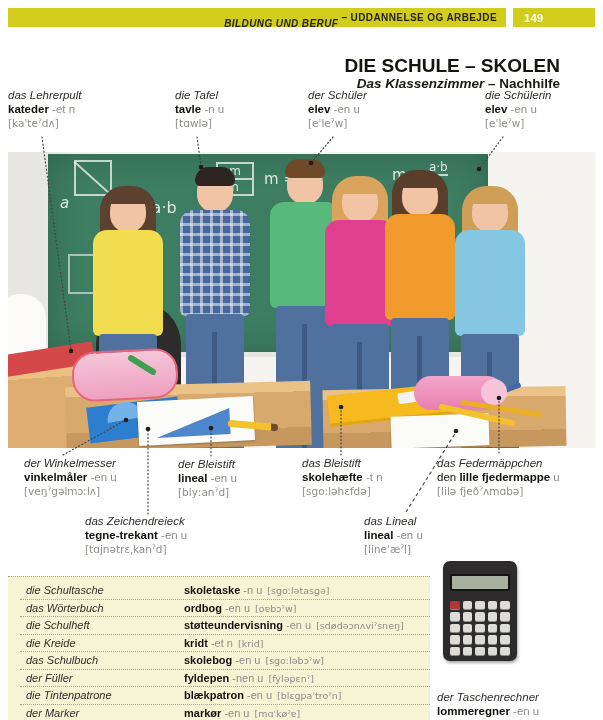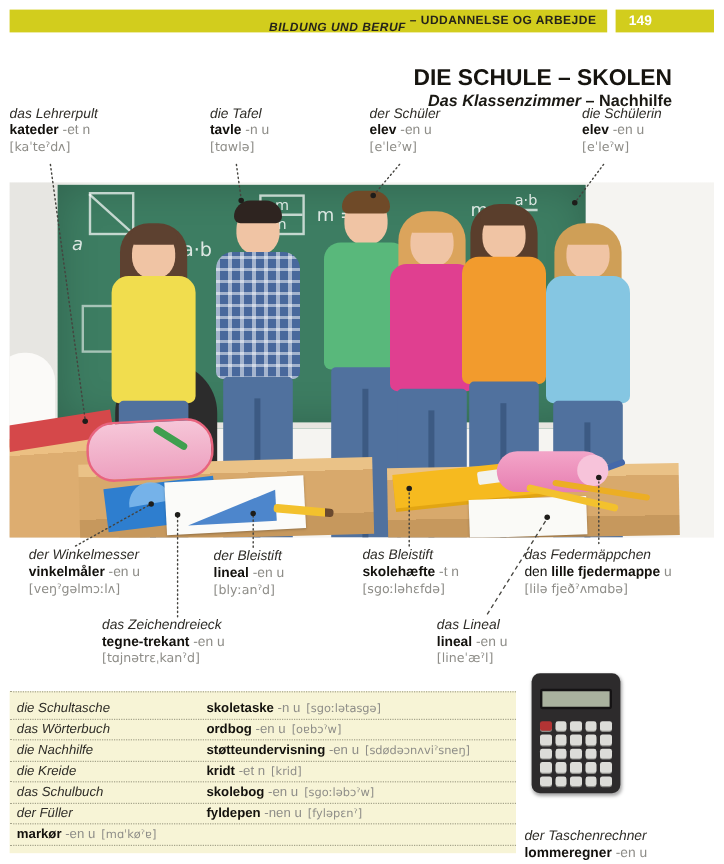--- a/index.html
+++ b/index.html
@@ -101,21 +101,21 @@
   .pink-cyl{left:406px;top:224px;width:90px;height:34px;border-radius:17px;background:linear-gradient(180deg,#f3a5c8,#e77fb2);}
   .pink-cyl::after{content:"";position:absolute;right:-3px;top:3px;width:26px;height:26px;border-radius:50%;background:#f7c3da;}
   .pencil-r1{left:430px;top:260px;width:78px;height:6px;background:#f3c12d;border-radius:3px;transform:rotate(13deg);}
   .pencil-r2{left:452px;top:254px;width:82px;height:5px;background:#ecae24;border-radius:3px;transform:rotate(9deg);}
   .eraser{left:390px;top:240px;width:20px;height:11px;background:#f2f2ee;border-radius:2px;transform:rotate(-8deg);}
   .compass{left:468px;top:238px;width:46px;height:5px;background:#4468aa;border-radius:2px;transform:rotate(-20deg);}
 
   
   .vocab-table{position:absolute;left:8px;top:576px;width:422px;box-sizing:border-box;background:var(--table-bg,#f7f4d6);
     padding:5px 0 6px 0;border-top:1px dotted #a5a38a;z-index:20;}
-  .trow{display:flex;align-items:flex-end;padding:2px 6px 2.5px 6px;border-bottom:1px dotted #a5a38a;}
+  .trow{display:flex;align-items:flex-end;padding:2px 6px 2.5px 6px;border-bottom:1px dotted #a5a38a;margin-left:12px;}
   .tg{width:158px;flex:none;font-style:italic;font-size:11px;color:#2e2c27;}
   .td-wrap{font-size:11px;color:#8e8d88;white-space:nowrap;}
   .td-wrap b{color:#13110d;}
   .tsuf{font-weight:normal;color:#8e8d88;}
   .tipa{font-family:"DejaVu Sans",sans-serif;font-size:9.5px;color:#8e8d88;margin-left:5px;}
 
   
   .calc{position:absolute;left:443px;top:561px;width:74px;height:100px;border-radius:7px;background:var(--calc-body,#2d2b2c);
     box-shadow:1px 2px 3px rgba(0,0,0,.35);z-index:20;}
   .calc-display{position:absolute;left:7px;top:13px;width:60px;height:17px;background:var(--calc-display,#a9b19e);
@@ -306,36 +306,41 @@
   <div class="vocab-table" id="vocab-table">
       <div class="trow">
         <span class="tg">die Schultasche</span>
         <span class="td-wrap"><b>skoletaske</b><span class="tsuf"> -n u</span><span class="tipa">[sgoːlətasgə]</span></span>
       </div>
       <div class="trow">
         <span class="tg">das Wörterbuch</span>
         <span class="td-wrap"><b>ordbog</b><span class="tsuf"> -en u</span><span class="tipa">[oɐbɔˀw]</span></span>
       </div>
       <div class="trow">
-        <span class="tg">die Nachhilfe</span>
+        <span class="tg">die Schulheft</span>
         <span class="td-wrap"><b>støtteundervisning</b><span class="tsuf"> -en u</span><span class="tipa">[sdødəɔnʌviˀsneŋ]</span></span>
       </div>
       <div class="trow">
         <span class="tg">die Kreide</span>
         <span class="td-wrap"><b>kridt</b><span class="tsuf"> -et n</span><span class="tipa">[krid]</span></span>
       </div>
       <div class="trow">
         <span class="tg">das Schulbuch</span>
         <span class="td-wrap"><b>skolebog</b><span class="tsuf"> -en u</span><span class="tipa">[sgoːləbɔˀw]</span></span>
       </div>
       <div class="trow">
         <span class="tg">der Füller</span>
         <span class="td-wrap"><b>fyldepen</b><span class="tsuf"> -nen u</span><span class="tipa">[fyləpɛnˀ]</span></span>
       </div>
       <div class="trow">
+        <span class="tg">die Tintenpatrone</span>
+        <span class="td-wrap"><b>blækpatron</b><span class="tsuf"> -en u</span><span class="tipa">[blɛgpaˈtroˀn]</span></span>
+      </div>
+      <div class="trow">
+        <span class="tg">der Marker</span>
         <span class="td-wrap"><b>markør</b><span class="tsuf"> -en u</span><span class="tipa">[mɑˈkøˀɐ]</span></span>
       </div>
     </div>
 
   <div class="calc">
     <div class="calc-display"></div>
     <div class="calc-keys" id="calc-keys">
         <span class="key accent"></span>
         <span class="key"></span>
         <span class="key"></span>

